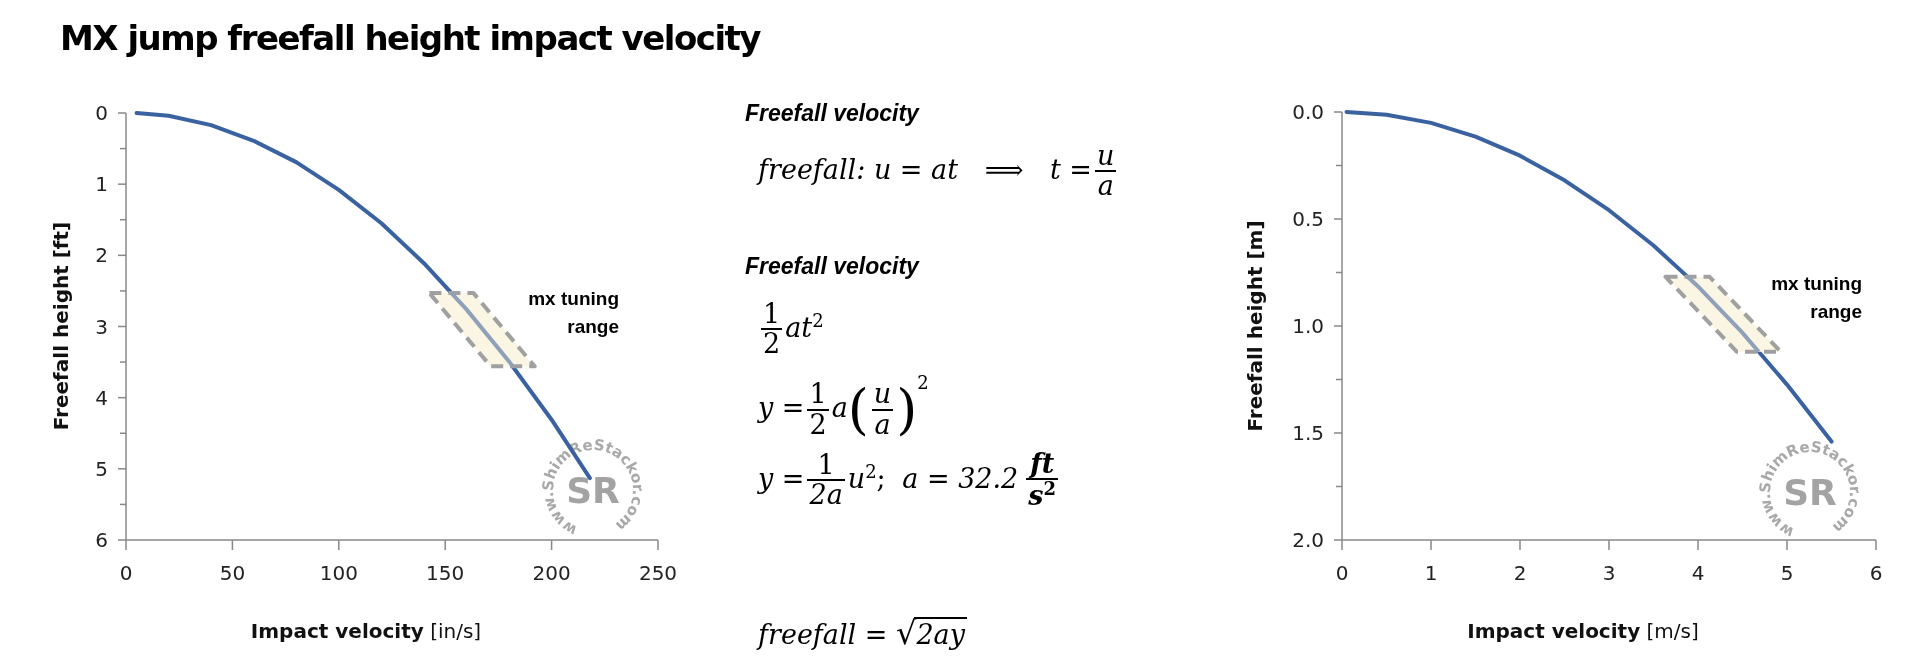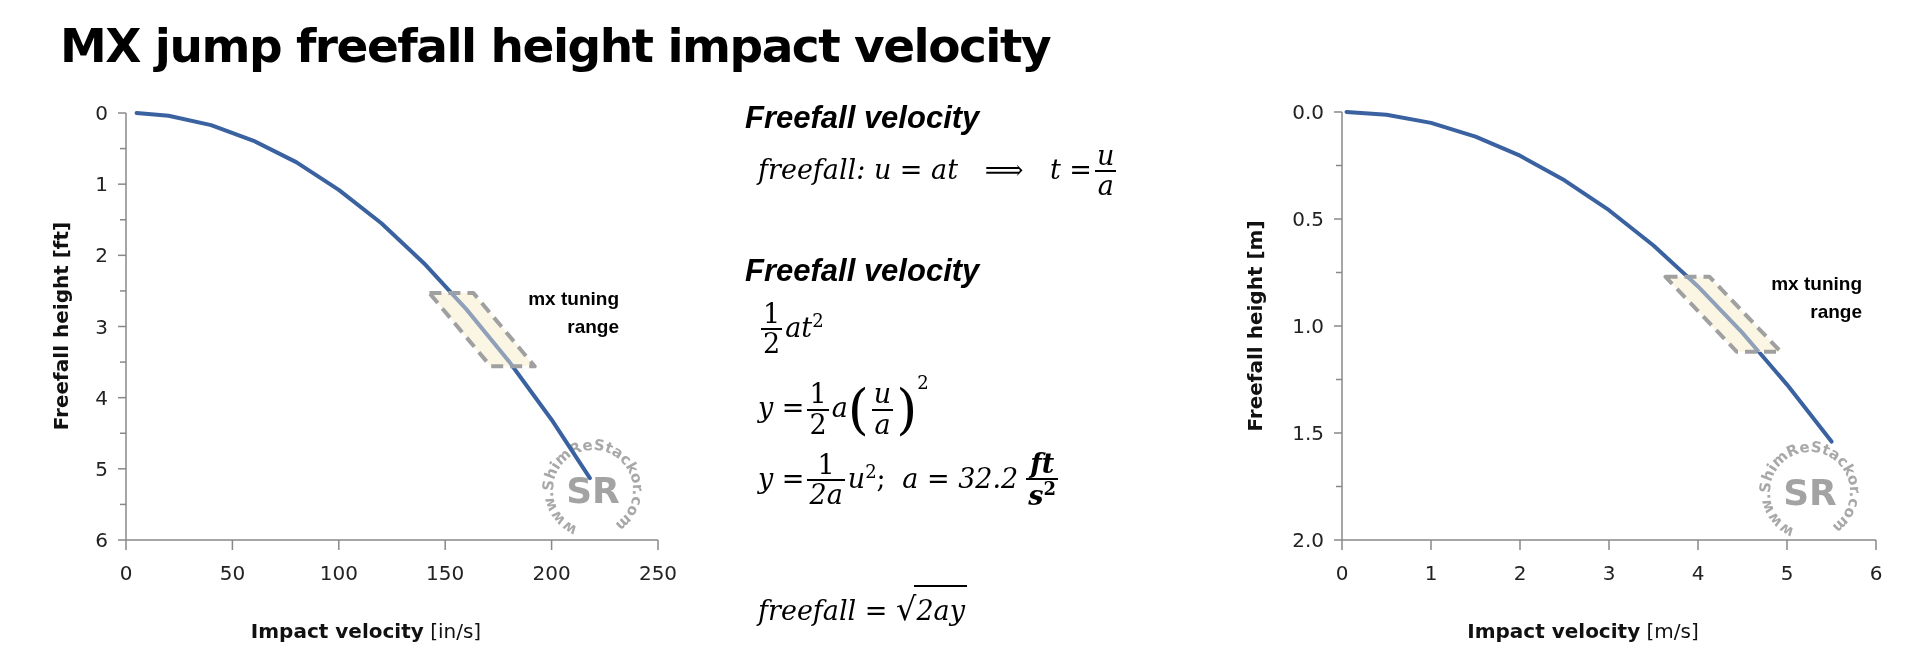--- a/index.html
+++ b/index.html
@@ -1,32 +1,32 @@
 <!DOCTYPE html>
 <html><head>
 <meta charset="utf-8">
 <style>
   html, body { margin:0; padding:0; background:#ffffff; }
   body { width:1920px; height:666px; position:relative; overflow:hidden; font-family:"DejaVu Sans", sans-serif; color:#000; }
-  .title { position:absolute; left:60px; top:18px; font-family:"DejaVu Sans", sans-serif; font-weight:bold; font-size:47px; letter-spacing:-1.5px; color:#000; white-space:nowrap; }
+  .title { position:absolute; left:60px; top:18px; font-family:"DejaVu Sans", sans-serif; font-weight:bold; font-size:34px; letter-spacing:-1.5px; color:#000; white-space:nowrap; }
   svg.chart { position:absolute; top:0; left:0; }
   .tick-label { font-family:"DejaVu Sans", sans-serif; font-size:20px; fill:#222; }
   .axis-label-bold { font-family:"DejaVu Sans", sans-serif; font-weight:bold; font-size:20px; fill:#111; }
   .axis-label-unit { font-family:"DejaVu Sans", sans-serif; font-size:20px; fill:#111; }
   .annot { font-family:"Liberation Sans", sans-serif; font-weight:bold; font-size:19px; fill:#000; }
   .wm { font-family:"DejaVu Sans", sans-serif; font-weight:bold; fill:#9a9a9a; }
   .eq { position:absolute; font-family:"DejaVu Serif", serif; font-style:italic; font-size:27px; color:#000; white-space:nowrap; }
-  .eq-heading { position:absolute; font-family:"Liberation Sans", sans-serif; font-weight:bold; font-style:italic; font-size:31px; color:#000; white-space:nowrap; }
+  .eq-heading { position:absolute; font-family:"Liberation Sans", sans-serif; font-weight:bold; font-style:italic; font-size:23px; color:#000; white-space:nowrap; }
   .frac { display:inline-block; vertical-align:middle; text-align:center; margin:0 3px; font-style:inherit; }
   .frac > span { display:block; line-height:1.05; padding:0 2px; }
   .frac > span.num { border-bottom:2px solid #000; }
   .up { font-size:18px; vertical-align:super; font-style:normal; }
   .rm { font-style:normal; }
   .paren { font-size:54px; font-style:normal; vertical-align:middle; font-weight:200; }
-  .sqrt { display:inline-block; border-top:2px solid #000; padding:8px 2px; margin-left:-2px; }
+  .sqrt { display:inline-block; border-top:2px solid #000; padding:0 2px; margin-left:-2px;margin-top:32px; }
 </style>
 </head>
 <body>
 
 <div class="title">MX jump freefall height impact velocity</div>
 
 <svg class="chart" id="chart-ft" width="720" height="666" viewBox="0 0 720 666">
   <g>
     <line x1="126" y1="113" x2="126" y2="540" stroke="#888" stroke-width="1.5"></line>
     <g class="yticks">

